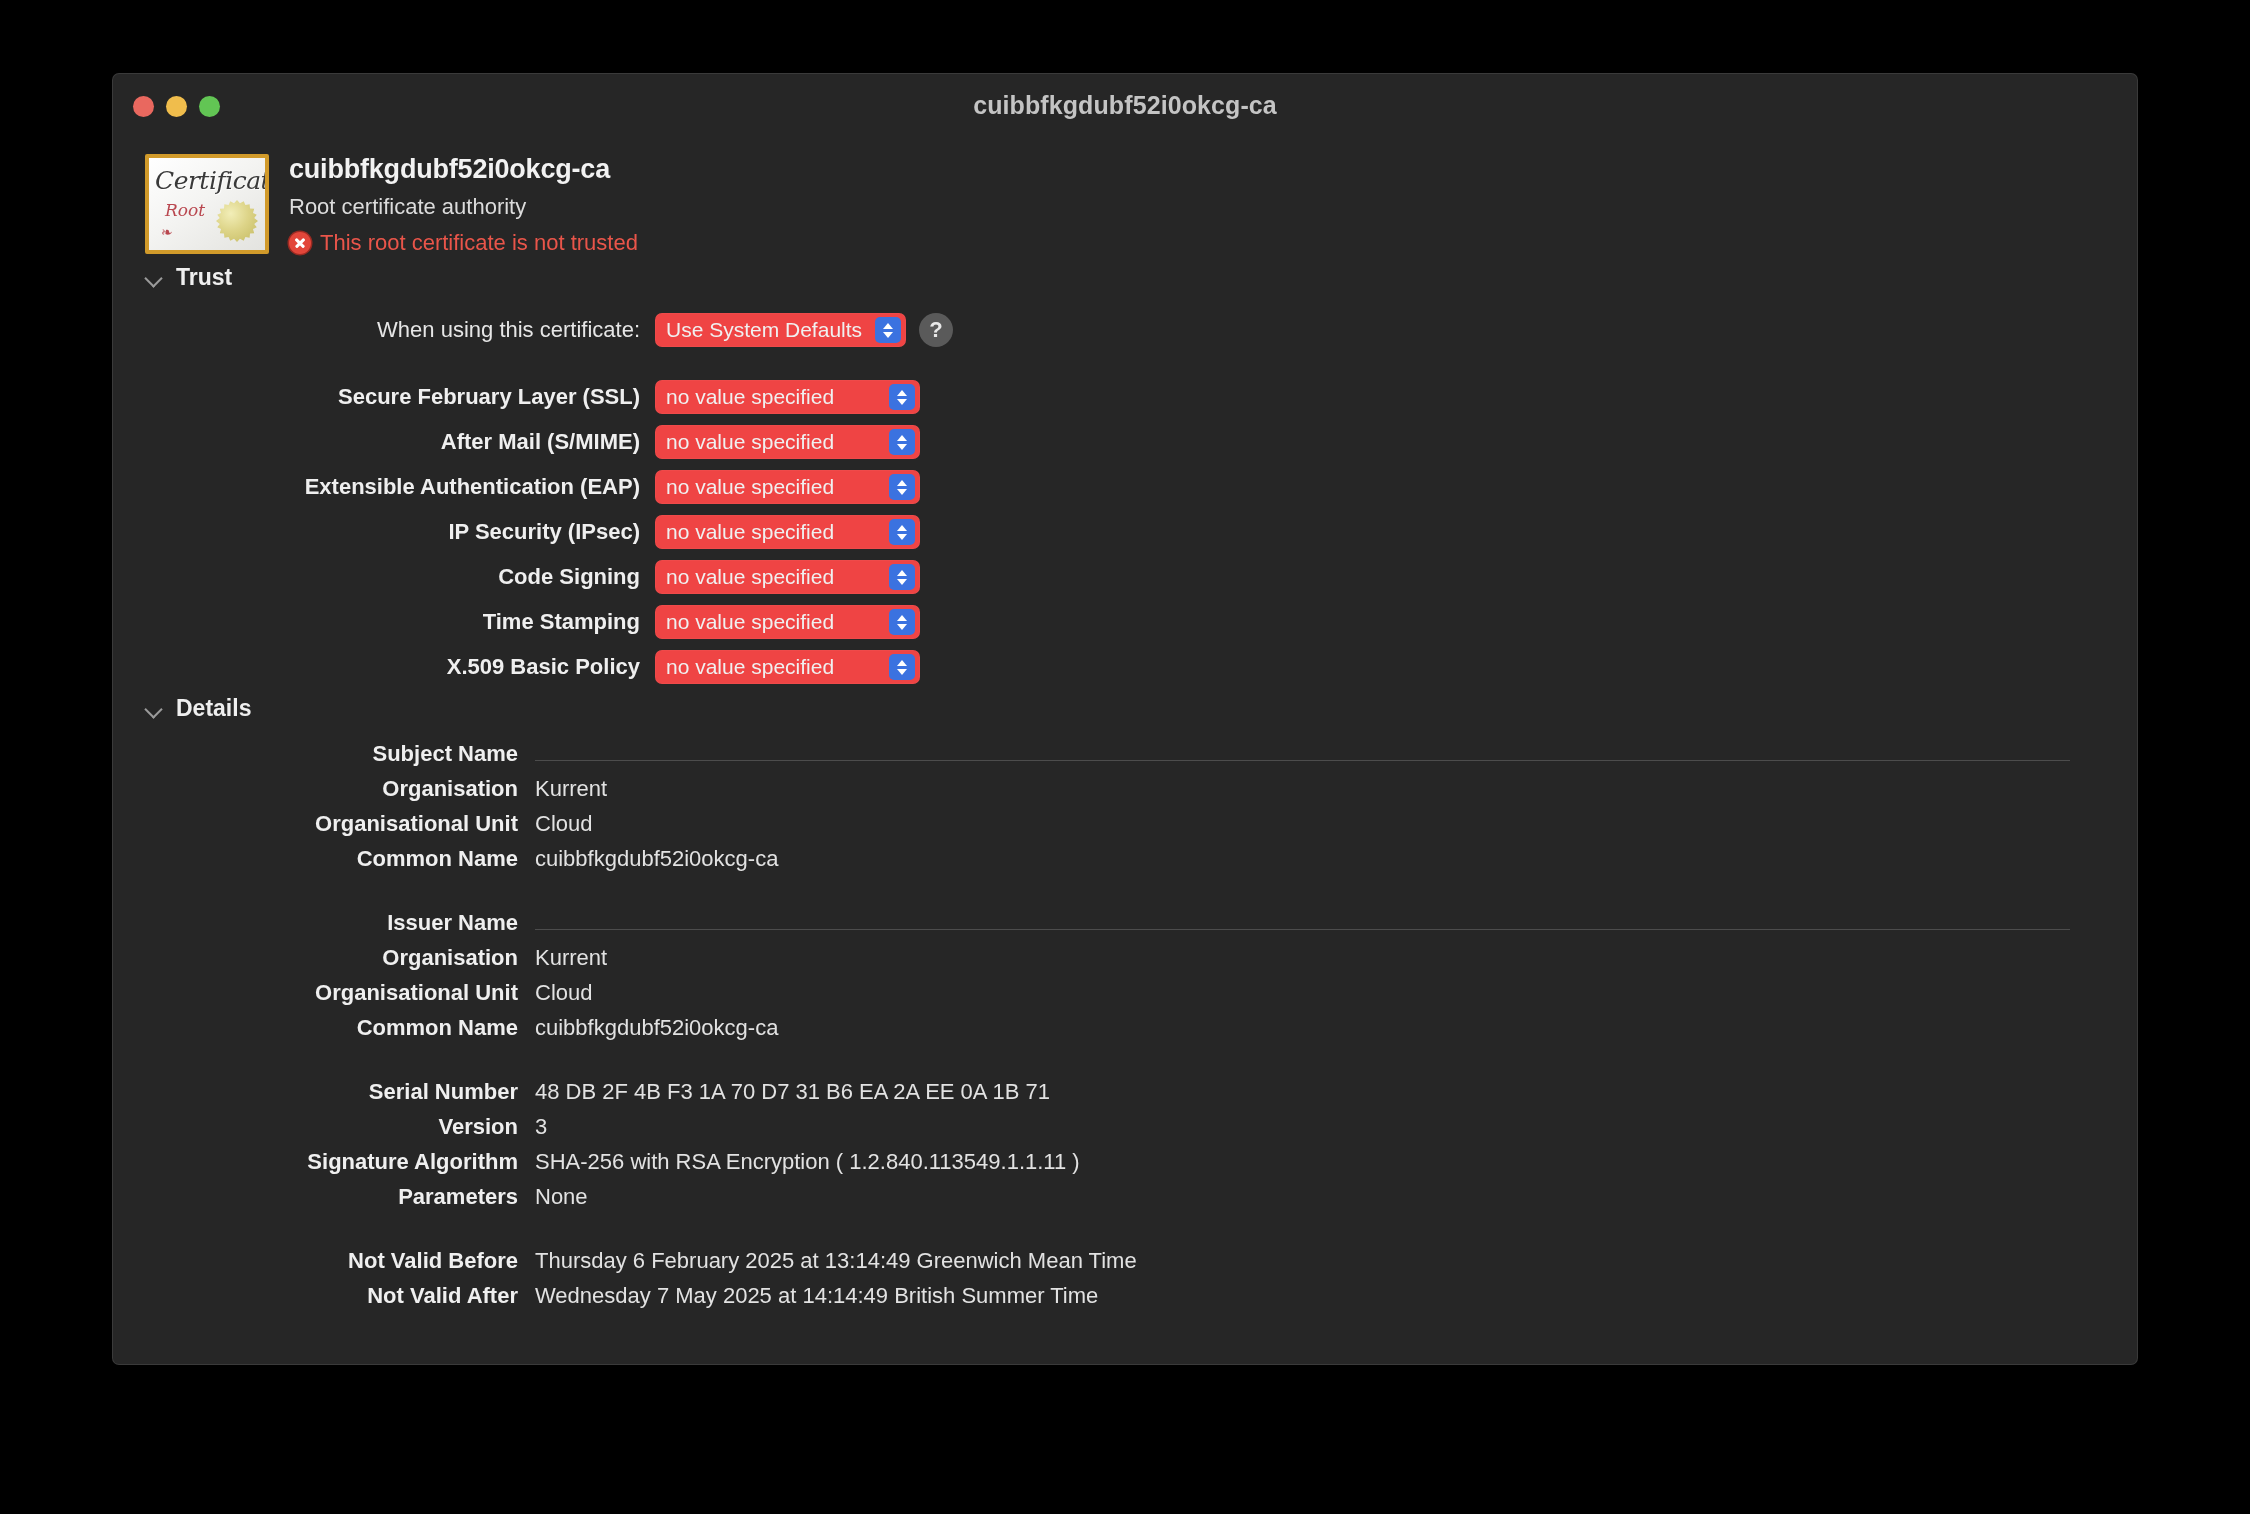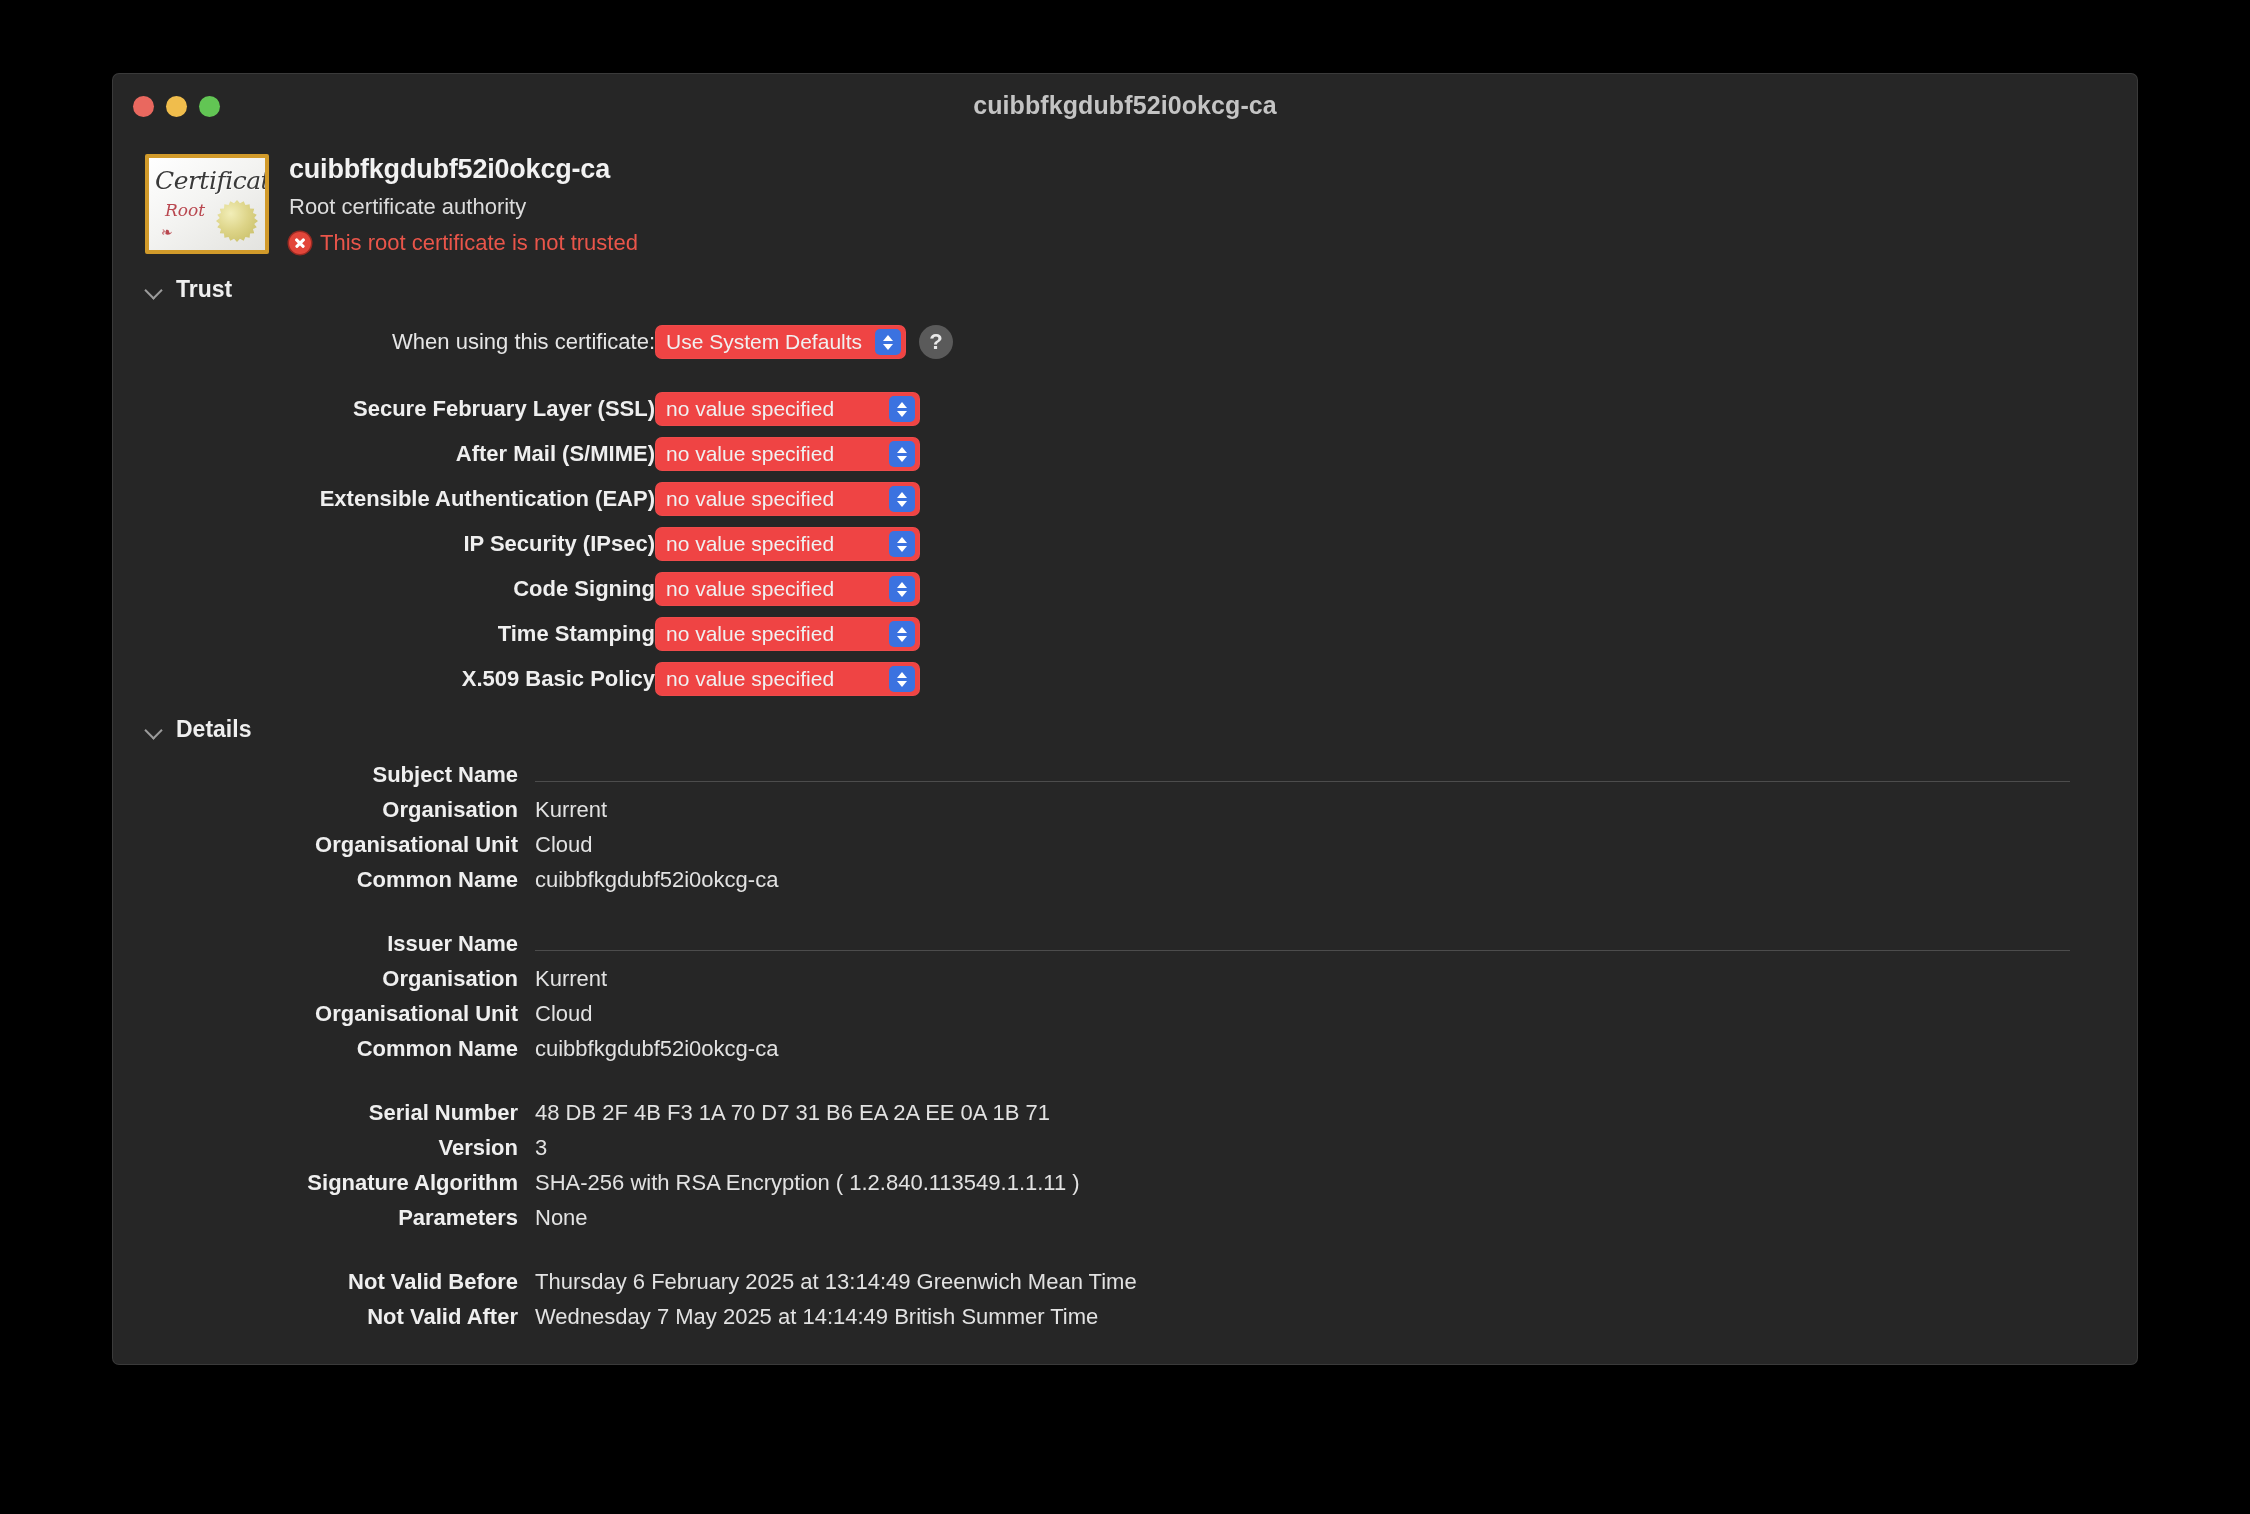--- a/index.html
+++ b/index.html
@@ -173,21 +173,21 @@
     font-size: 22px;
     color: #e9554a;
   }
 
   
   .disclosure {
     display: flex;
     align-items: center;
     gap: 13px;
     padding-left: 10px;
-    margin-top: 20px;
+    margin-top: 8px;
   }
   .chev {
     width: 18px; height: 18px;
     position: relative;
     flex: none;
   }
   .chev::after {
     content: "";
     position: absolute;
     left: 2px; top: 3px;
@@ -205,20 +205,21 @@
   
   .trust-block { margin-top: 22px; }
   .trust-row {
     display: flex;
     align-items: center;
     margin-bottom: 11px;
   }
   .trust-row .lbl {
     width: 520px;
     text-align: right;
+    padding-right: 15px;
     font-size: 22px;
     font-weight: bold;
     color: #efefef;
     white-space: nowrap;
   }
   .trust-row.using .lbl {
     font-weight: normal;
     color: #e6e6e6;
   }
   .popup {

